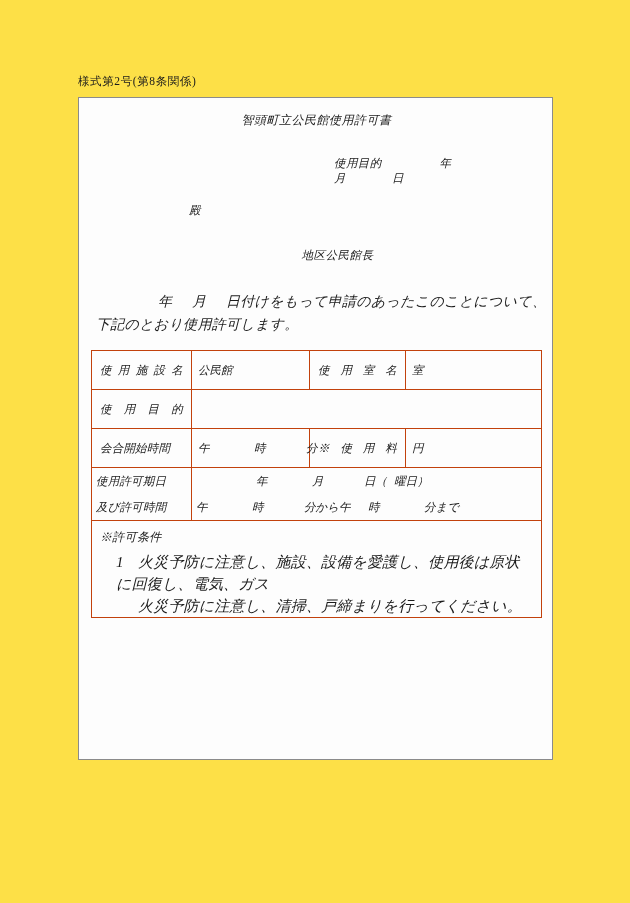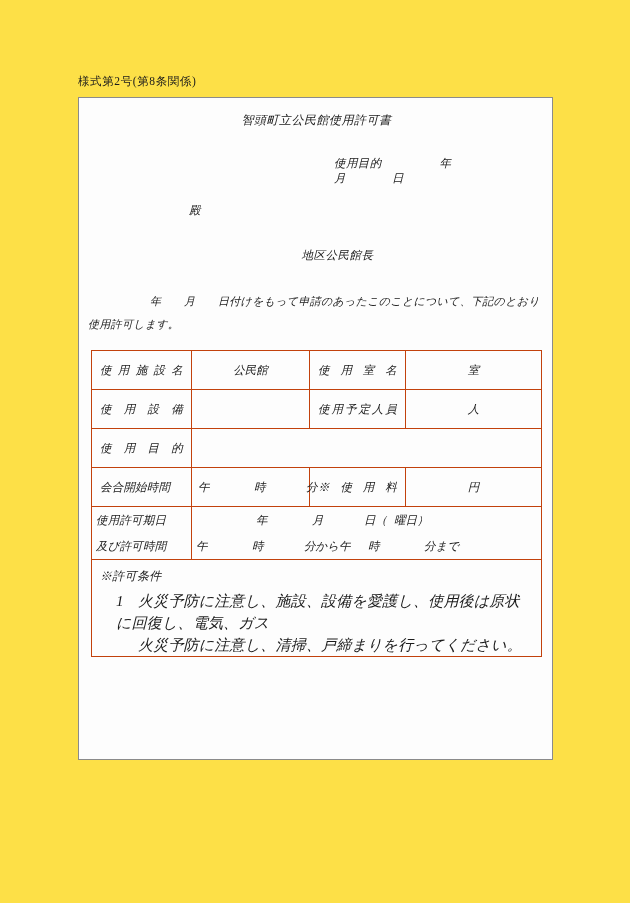--- a/index.html
+++ b/index.html
@@ -89,24 +89,24 @@
     width: 475px;
     text-align: center;
     font-size: 11.5px;
     letter-spacing: 0.5px;
     padding-left: 10px;
     box-sizing: border-box;
   }
 
   .body-paragraph {
     position: absolute;
-    left: 9px;
+    left: 17px;
     top: 192px;
     width: 457px;
-    font-size: 11px;
+    font-size: 14px;
     line-height: 23px;
     letter-spacing: 0.3px;
     text-align: left;
   }
   .body-paragraph .ind { display: inline-block; width: 62px; }
   .body-paragraph .sp-unit { display: inline-block; width: 34px; }
 
   
   .form-table {
     position: absolute;
@@ -135,21 +135,21 @@
     text-align-last: justify;
     letter-spacing: 0.2px;
     padding: 0 2px;
   }
   .lbl-plain {
     display: block;
     text-align: left;
     letter-spacing: 0.2px;
     padding: 0 2px;
   }
-  .val-right { text-align: center; }
+  .val-right { text-align: left; }
   .cell-purpose { height: 56px; }
 
   .datetime-cell {
     height: 53px;
     padding: 0 !important;
   }
   .dt-line {
     font-size: 11.5px;
     line-height: 26px;
     white-space: nowrap;
@@ -219,30 +219,20 @@
           <td class="col-label">
             <span class="lbl-spread">使用施設名</span>
           </td>
           <td class="col-value val-right">公民館</td>
           <td class="col-label2">
             <span class="lbl-spread">使用室名</span>
           </td>
           <td class="col-value2 val-right">室</td>
         </tr>
 
-        <tr>
-          <td class="col-label">
-            <span class="lbl-spread">使用設備</span>
-          </td>
-          <td class="col-value val-right"></td>
-          <td class="col-label2">
-            <span class="lbl-spread">使用予定人員</span>
-          </td>
-          <td class="col-value2 val-right">人</td>
-        </tr>
 
         <tr>
           <td class="col-label cell-purpose">
             <span class="lbl-spread">使用目的</span>
           </td>
           <td class="cell-purpose" colspan="3"></td>
         </tr>
 
         <tr>
           <td class="col-label">

